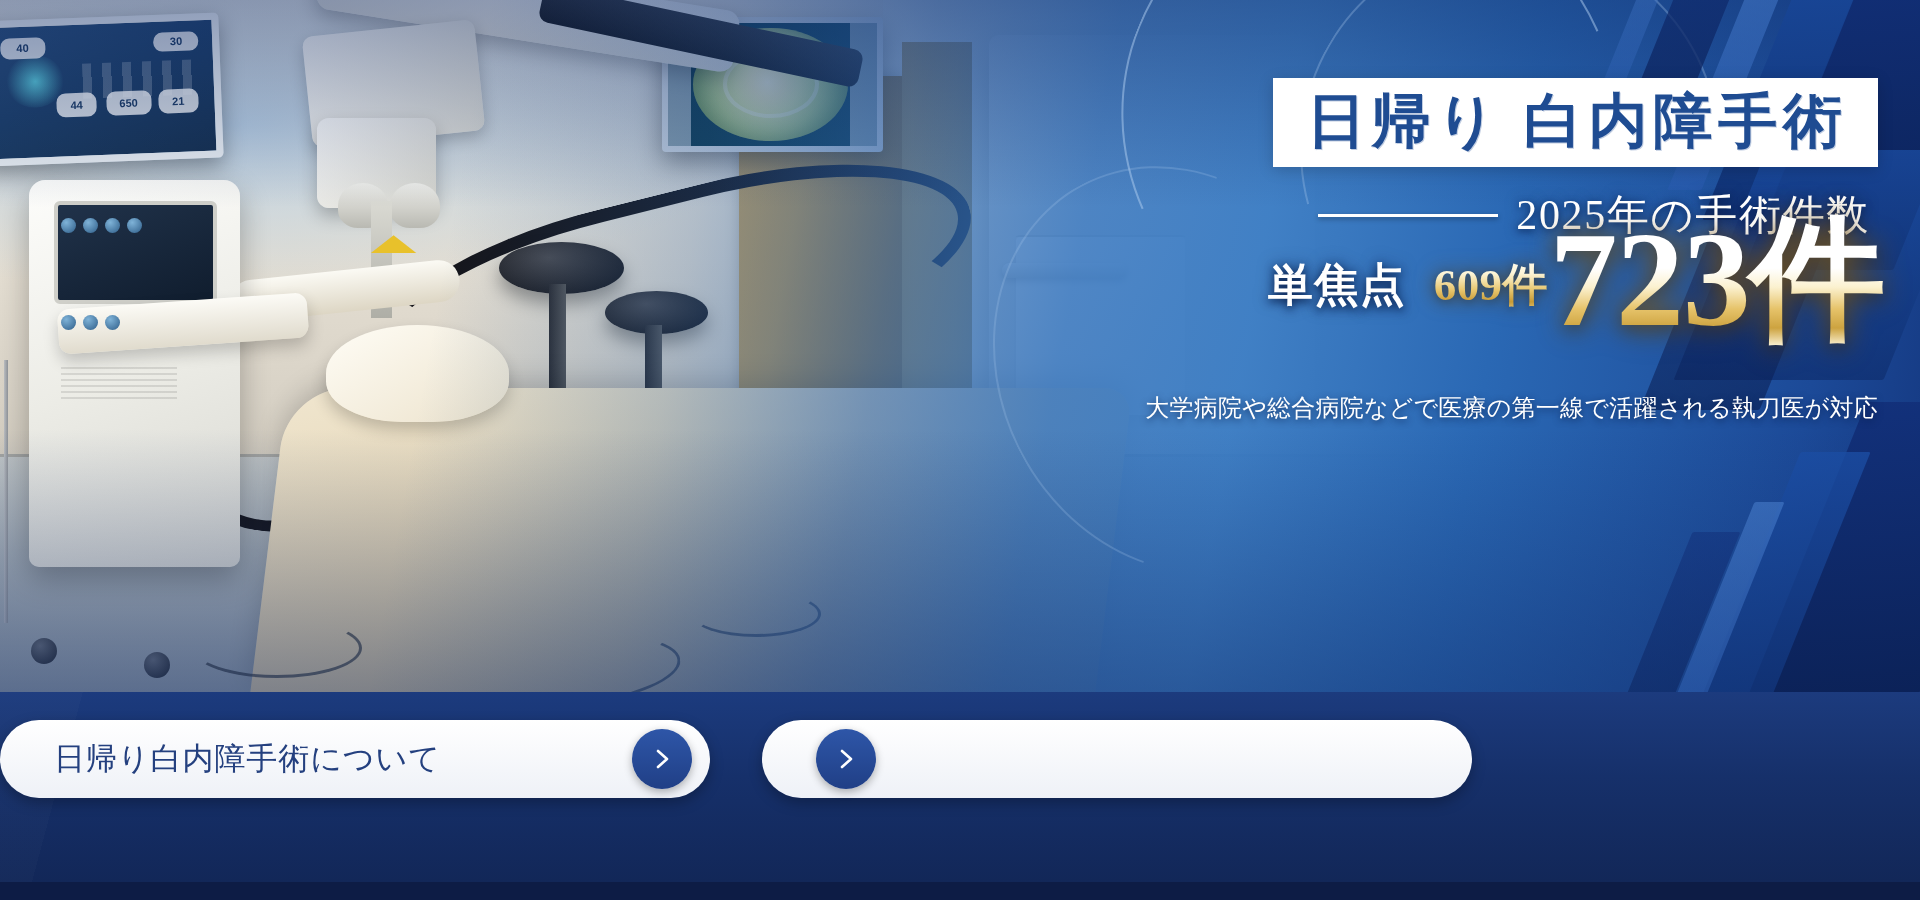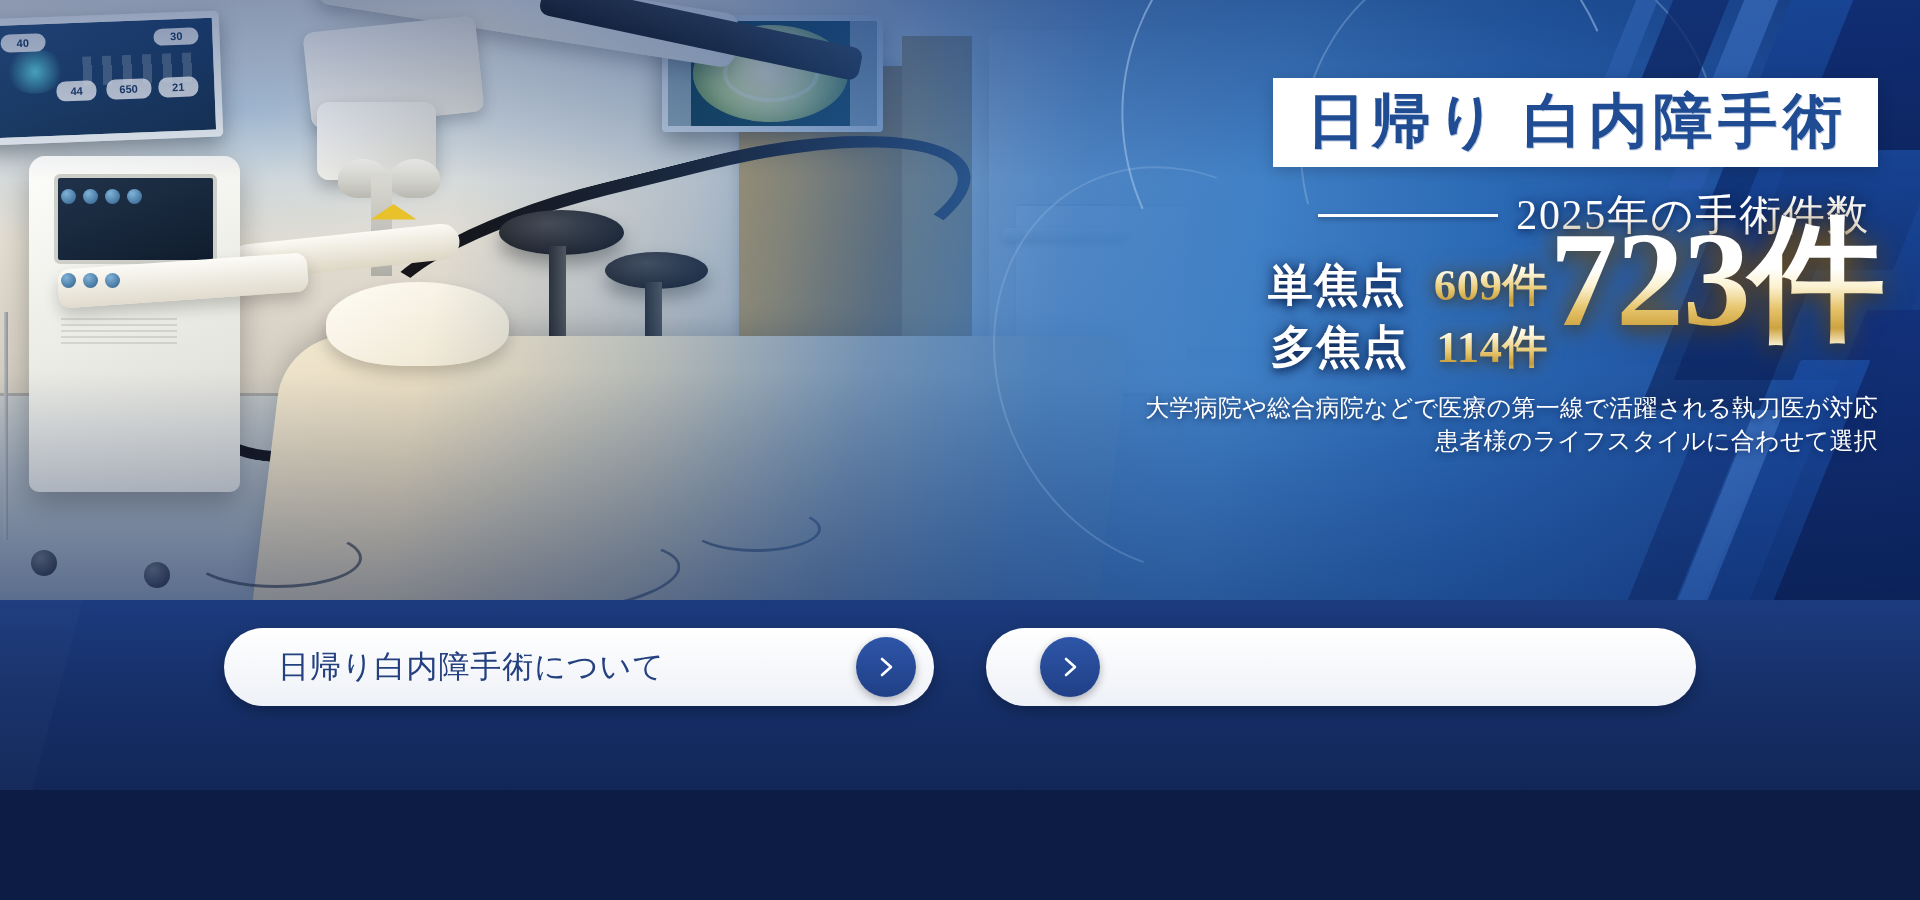--- a/index.html
+++ b/index.html
@@ -1,19 +1,19 @@
 <!DOCTYPE html>
 <html><head>
 <meta charset="utf-8">
 <style>
   * { margin:0; padding:0; box-sizing:border-box; }
   html,body { width:1920px; height:900px; overflow:hidden; background:#0d1c45; }
   body { font-family:"Liberation Sans", sans-serif; }
 
-  .stage { position:relative; width:1920px; height:790px; overflow:hidden; }
+  .stage { position:relative; width:1920px; height:882px; overflow:hidden; }
 
   
   .photo { position:absolute; inset:0 0 190px 0; overflow:hidden; background:#cfc9bd; }
   .photo-base {
     position:absolute; inset:0;
     background:
       radial-gradient(ellipse 40% 35% at 12% 18%, #b9cfe2 0%, rgba(185,207,226,0) 70%),
       linear-gradient(180deg, #efece4 0%, #e4ded2 38%, #d8d2c6 58%, #c9c3b6 75%, #b9b3a8 100%);
   }
   
@@ -207,21 +207,21 @@
   .desc { margin-top:2px; }
   .desc p { font-family:"Liberation Sans", sans-serif; font-size:24px; line-height:1.38;
     color:#ffffff; letter-spacing:.01em; white-space:nowrap;
     text-shadow:0 2px 7px rgba(8,28,72,.8); }
 
   
   .bottom { position:absolute; left:0; bottom:0; width:100%; height:190px;
     background:linear-gradient(180deg,#1c3b7e 0%, #16306a 45%, #122758 100%); }
   .bottom-tex { position:absolute; inset:0; opacity:.35;
     background:linear-gradient(105deg, rgba(255,255,255,.05) 0 80px, rgba(255,255,255,0) 80px 200px); }
-  .btn-wrap { position:absolute; left:0; right:0; top:28px; display:flex; justify-content:center; gap:52px; }
+  .btn-wrap { position:absolute; left:0; right:0; top:28px; display:flex; justify-content:flex-start; gap:52px; }
   .pill { position:relative; width:710px; height:78px; border-radius:39px;
     background:linear-gradient(180deg,#ffffff 0%, #eef1f7 100%);
     box-shadow:0 5px 14px rgba(0,0,0,.28); display:flex; align-items:center;
     padding:0 18px 0 54px; cursor:pointer; }
   .pill-label { flex:1; text-align:left; font-size:31px; color:#24407f; letter-spacing:.03em;
     font-family:"Liberation Sans", sans-serif; }
   .pill-arrow { width:60px; height:60px; border-radius:50%;
     background:linear-gradient(180deg,#2e56a8 0%, #203f86 100%);
     display:flex; align-items:center; justify-content:center;
     box-shadow:0 3px 8px rgba(0,0,0,.3); }
@@ -340,31 +340,26 @@
       <span class="year-rule"></span>
       <span class="year-text">2025年の手術件数</span>
     </div>
 
     <div class="stats">
       <div class="stats-left">
         <div class="stat-line">
           <span class="stat-label">単焦点</span>
           <span class="stat-val">609件</span>
         </div>
-        <div class="stat-line">
-          <span class="stat-label">多焦点</span>
-          <span class="stat-val">114件</span>
-        </div>
       </div>
       <div class="big-num">723件</div>
     </div>
 
     <div class="desc">
       <p>大学病院や総合病院などで医療の第一線で活躍される執刀医が対応</p>
-      <p>患者様のライフスタイルに合わせて選択</p>
     </div>
   </div>
 
   <div class="bottom">
     <div class="bottom-tex"></div>
     <div class="btn-wrap">
 
       <div class="pill">
         <span class="pill-label">日帰り白内障手術について</span>
         <span class="pill-arrow">

